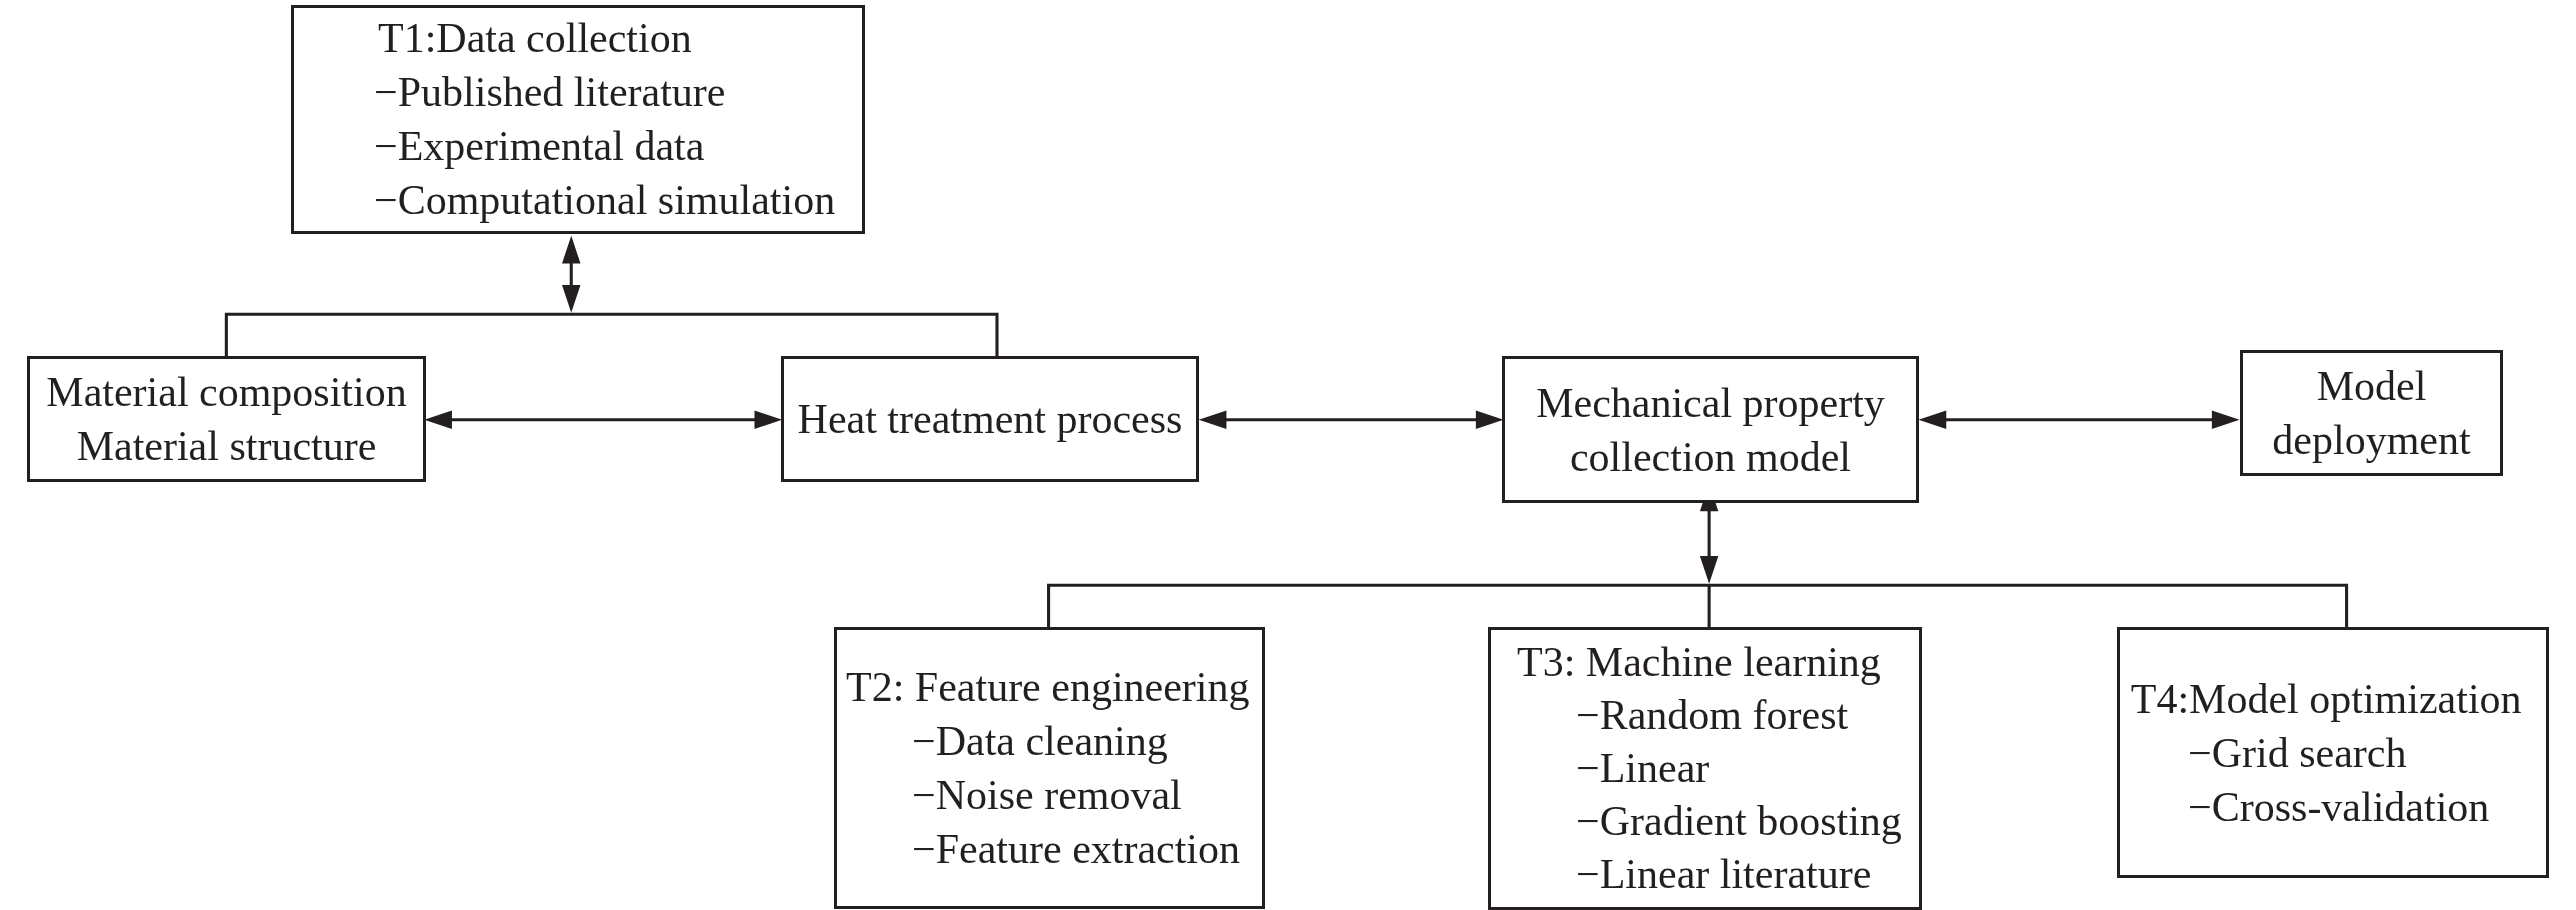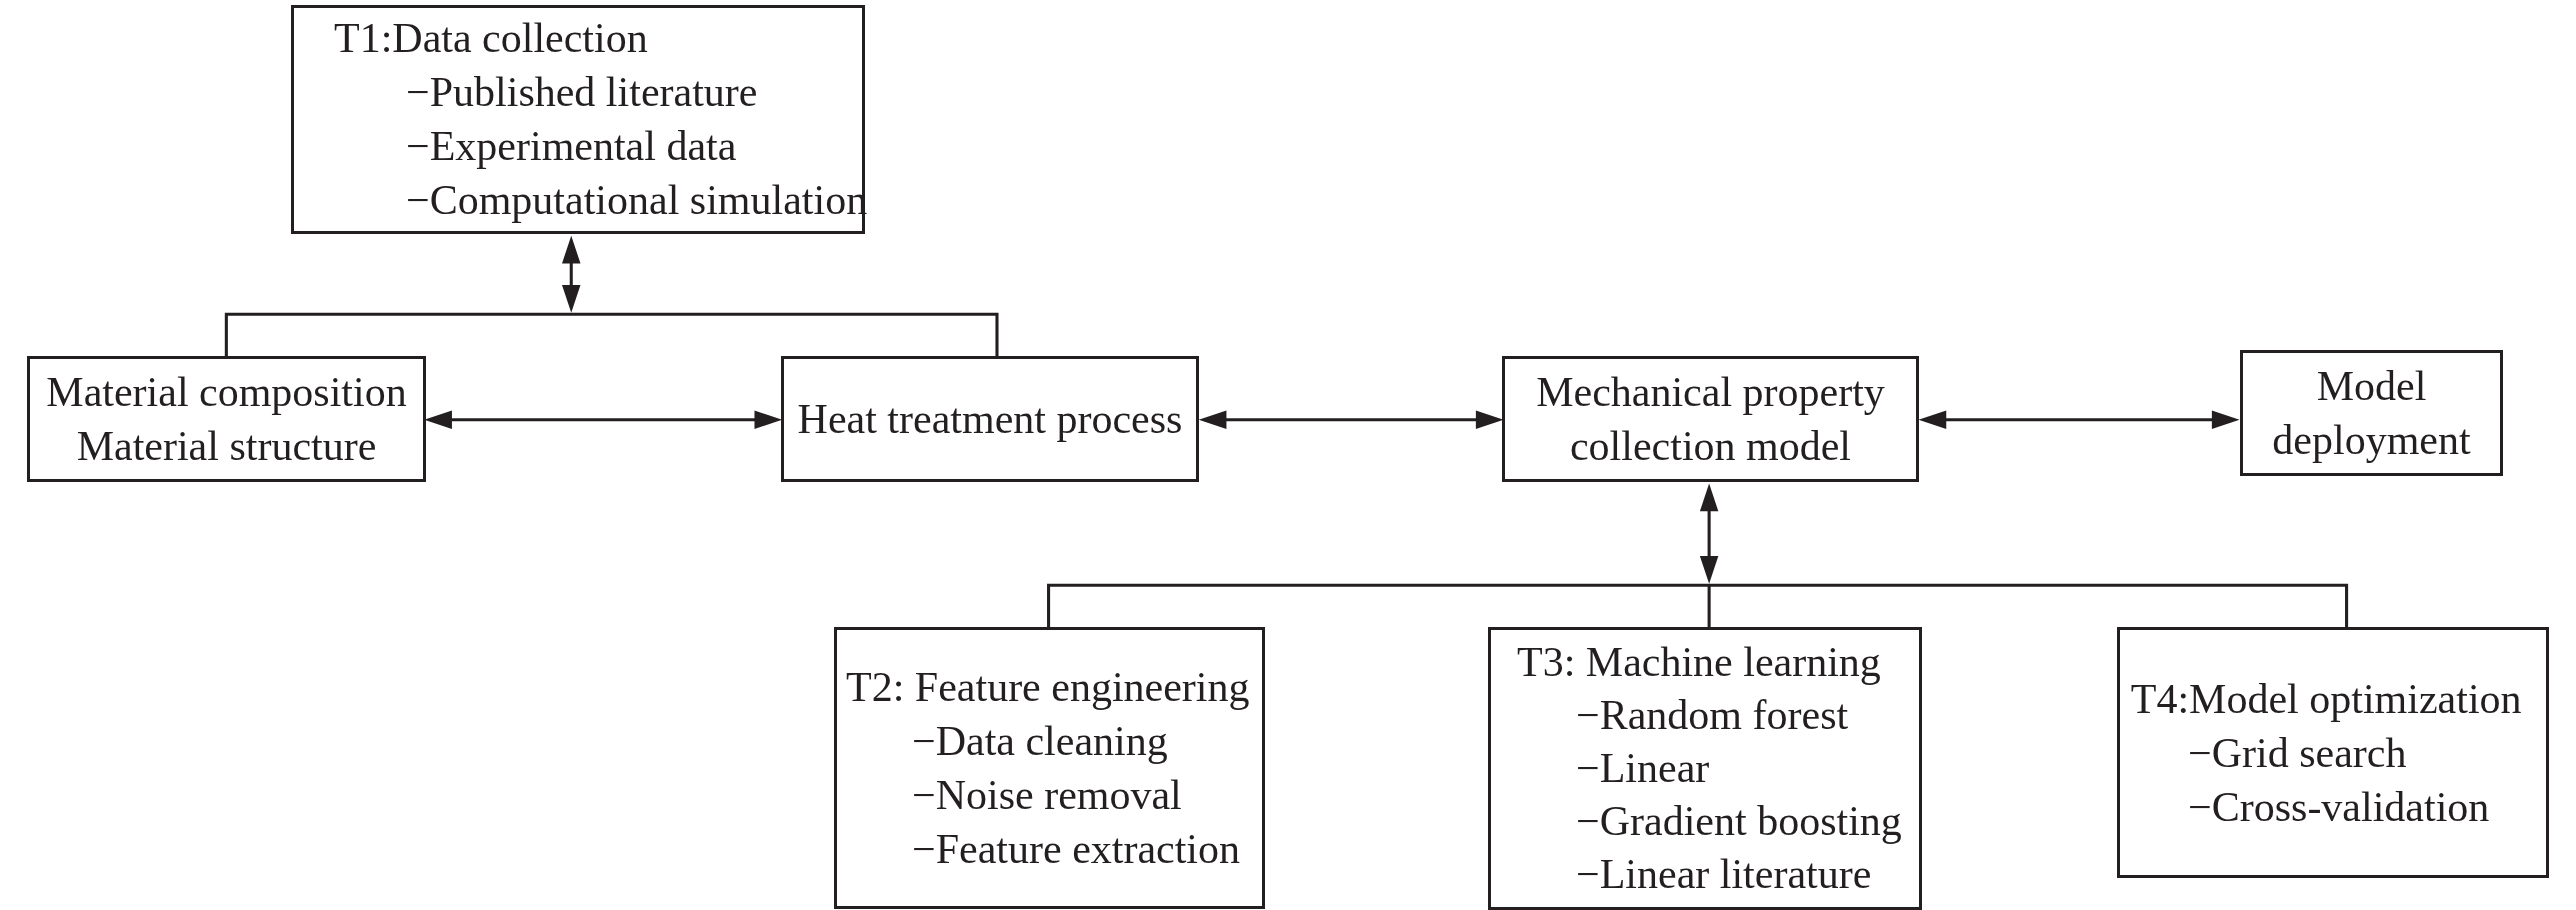--- a/index.html
+++ b/index.html
@@ -30,28 +30,28 @@
     white-space: nowrap;
   }
   .box.centered {
     align-items: center;
     text-align: center;
   }
   
   .box-t1      { left: 291px;  top: 4.6px;   width: 574px; height: 229px; }
   .box-mat     { left: 27px;   top: 356px; width: 399px; height: 126px; }
   .box-heat    { left: 781px; top: 356px; width: 418px; height: 126px; }
-  .box-mech    { left: 1502px; top: 356px; width: 417px; height: 126px; }
+  .box-mech    { left: 1502px; top: 356px; width: 417px; height: 147px; }
   .box-deploy  { left: 2240px; top: 350px; width: 263px; height: 126px; }
   .box-t2      { left: 834px; top: 627px; width: 431px; height: 282px; }
   .box-t3      { left: 1488px; top: 627px; width: 434px; height: 283px; line-height: 53px; }
   .box-t4      { left: 2117px; top: 627px; width: 432px; height: 251px; }
   
-  .box-t1 .title { padding-left: 40px; }
-  .box-t1 .item  { padding-left: 112px; }
+  .box-t1 .title { padding-left: 40px; margin-left: 44px; }
+  .box-t1 .item  { padding-left: 80px; }
   .box-t2 .title { padding-left: 9px; }
   .box-t2 .item  { padding-left: 75px; }
   .box-t3 .title { padding-left: 26px; }
   .box-t3 .item  { padding-left: 85px; }
   .box-t4 .title { padding-left: 10.8px; }
   .box-t4 .item  { padding-left: 68px; }
   .stroke { stroke: #231f20; stroke-width: 4; fill: none; }
   .head   { fill: #231f20; stroke: none; }
 </style>
 </head>

